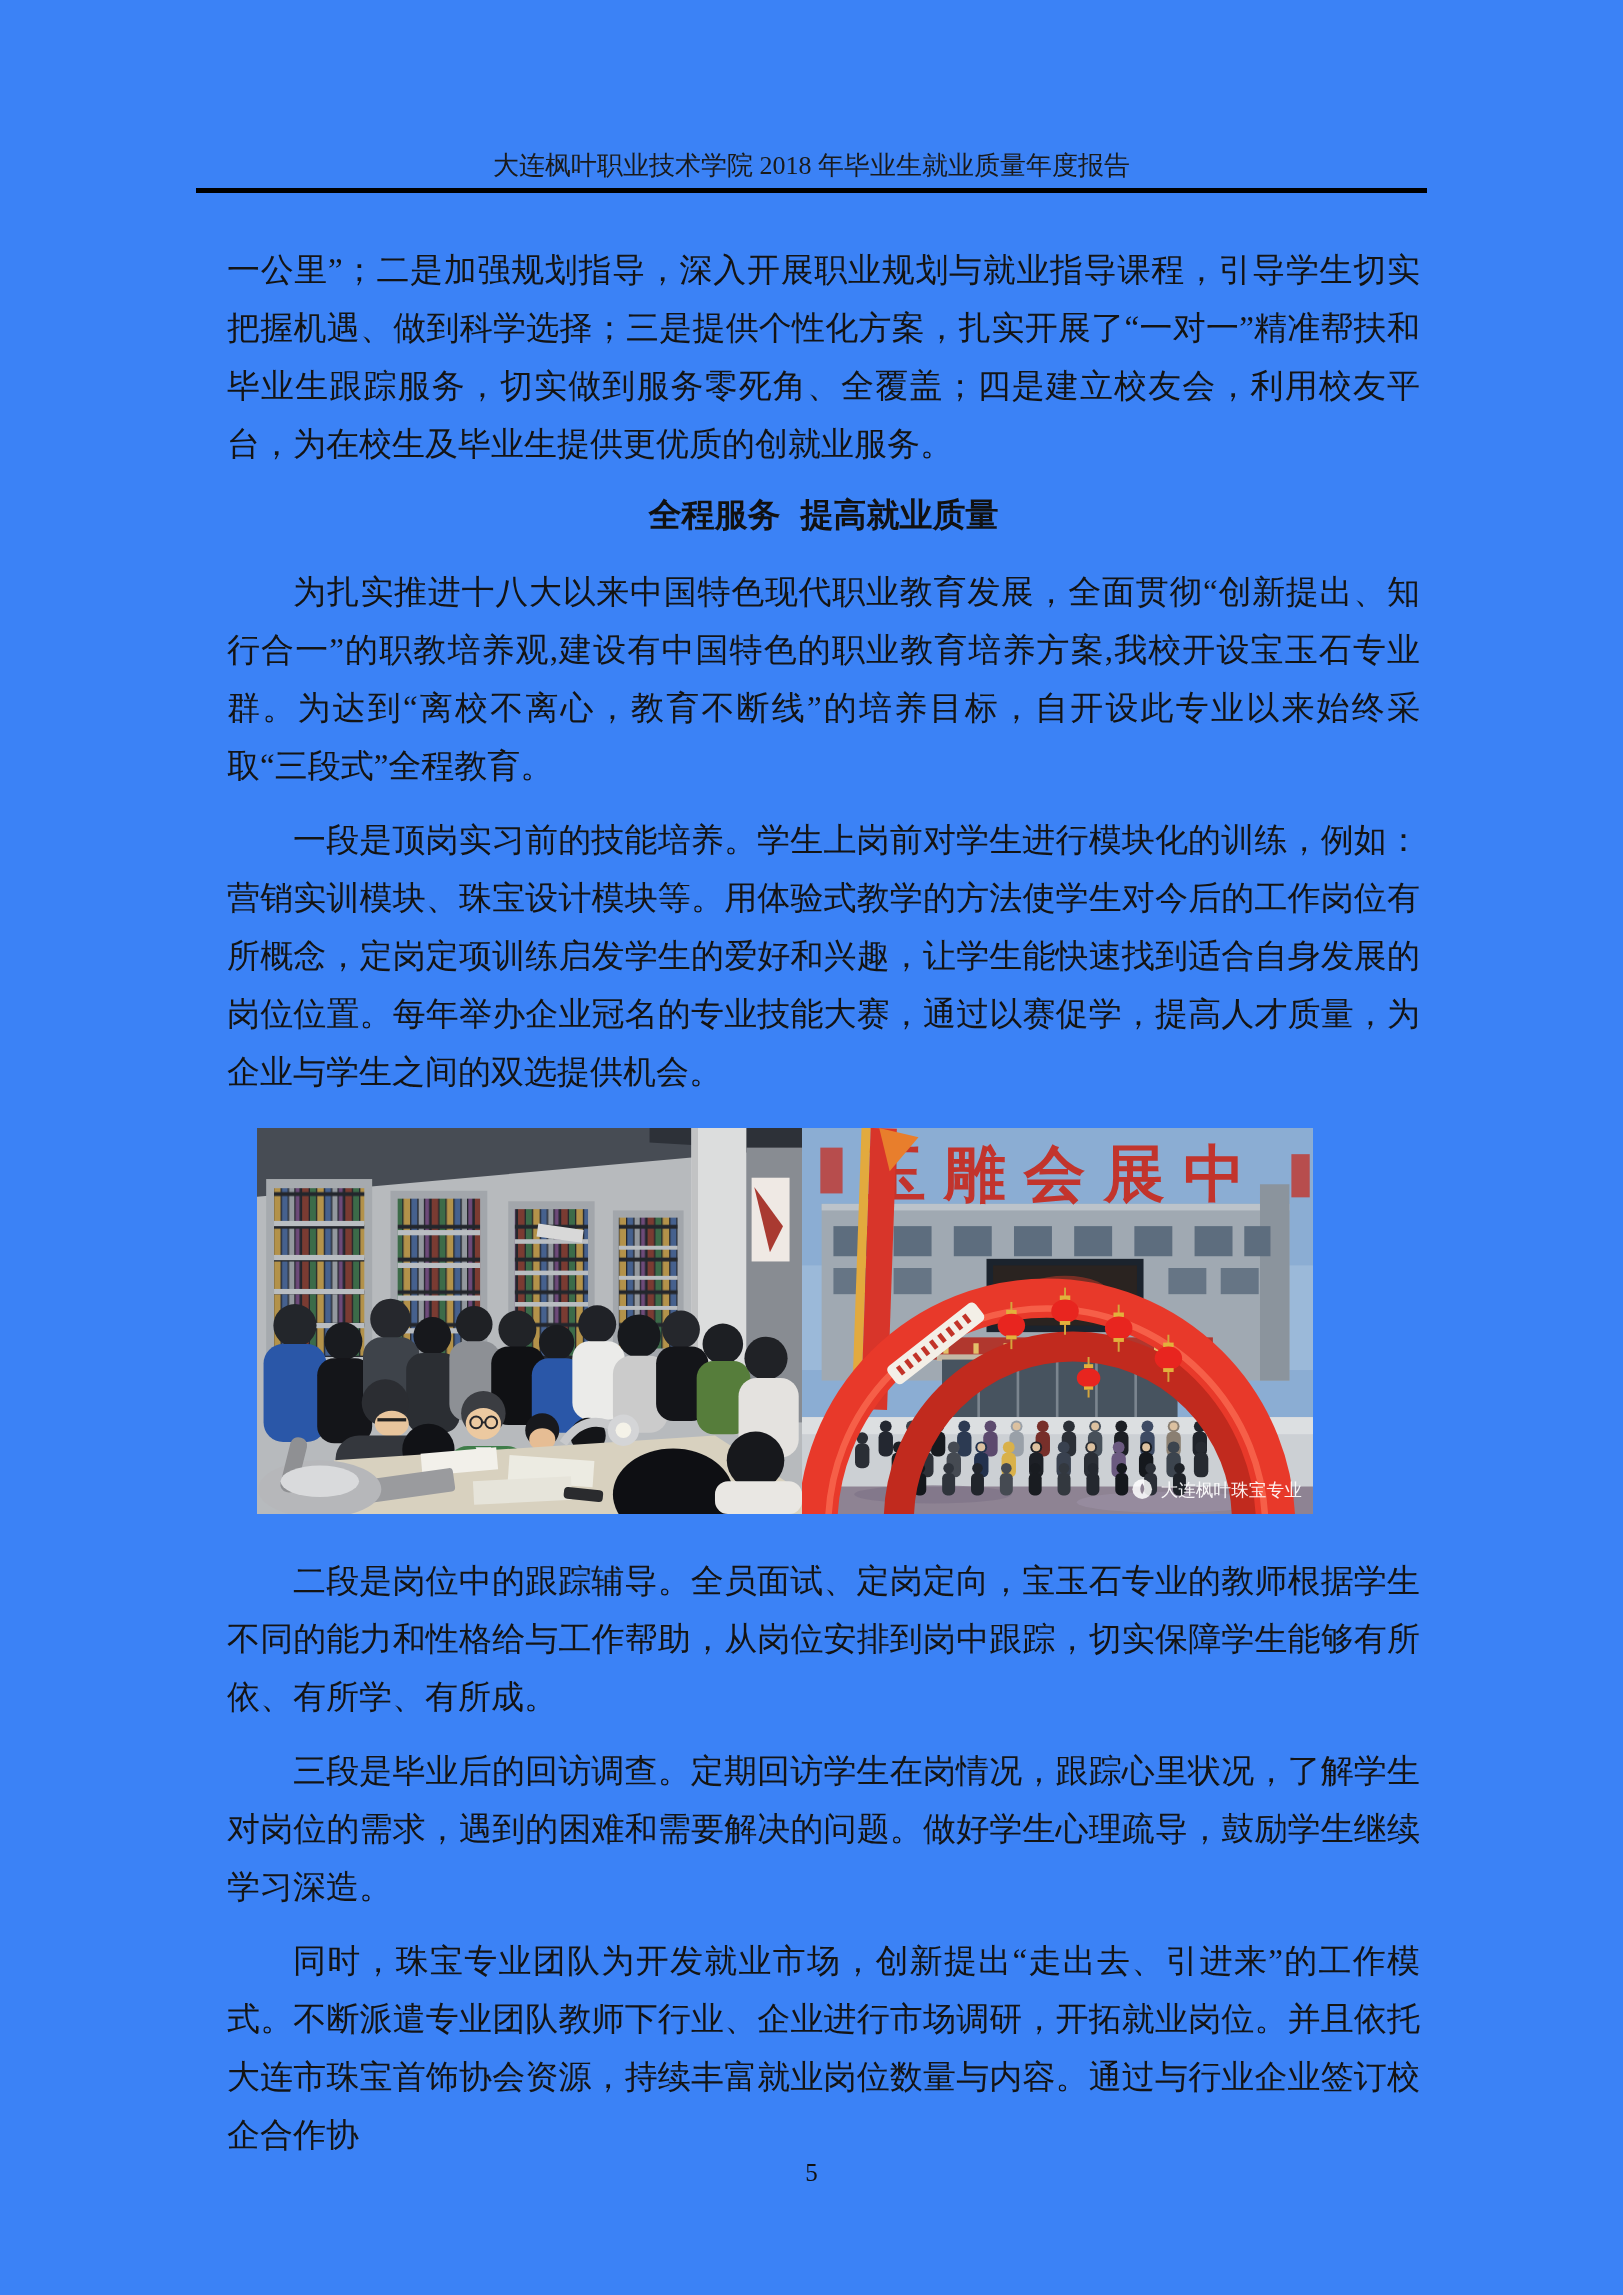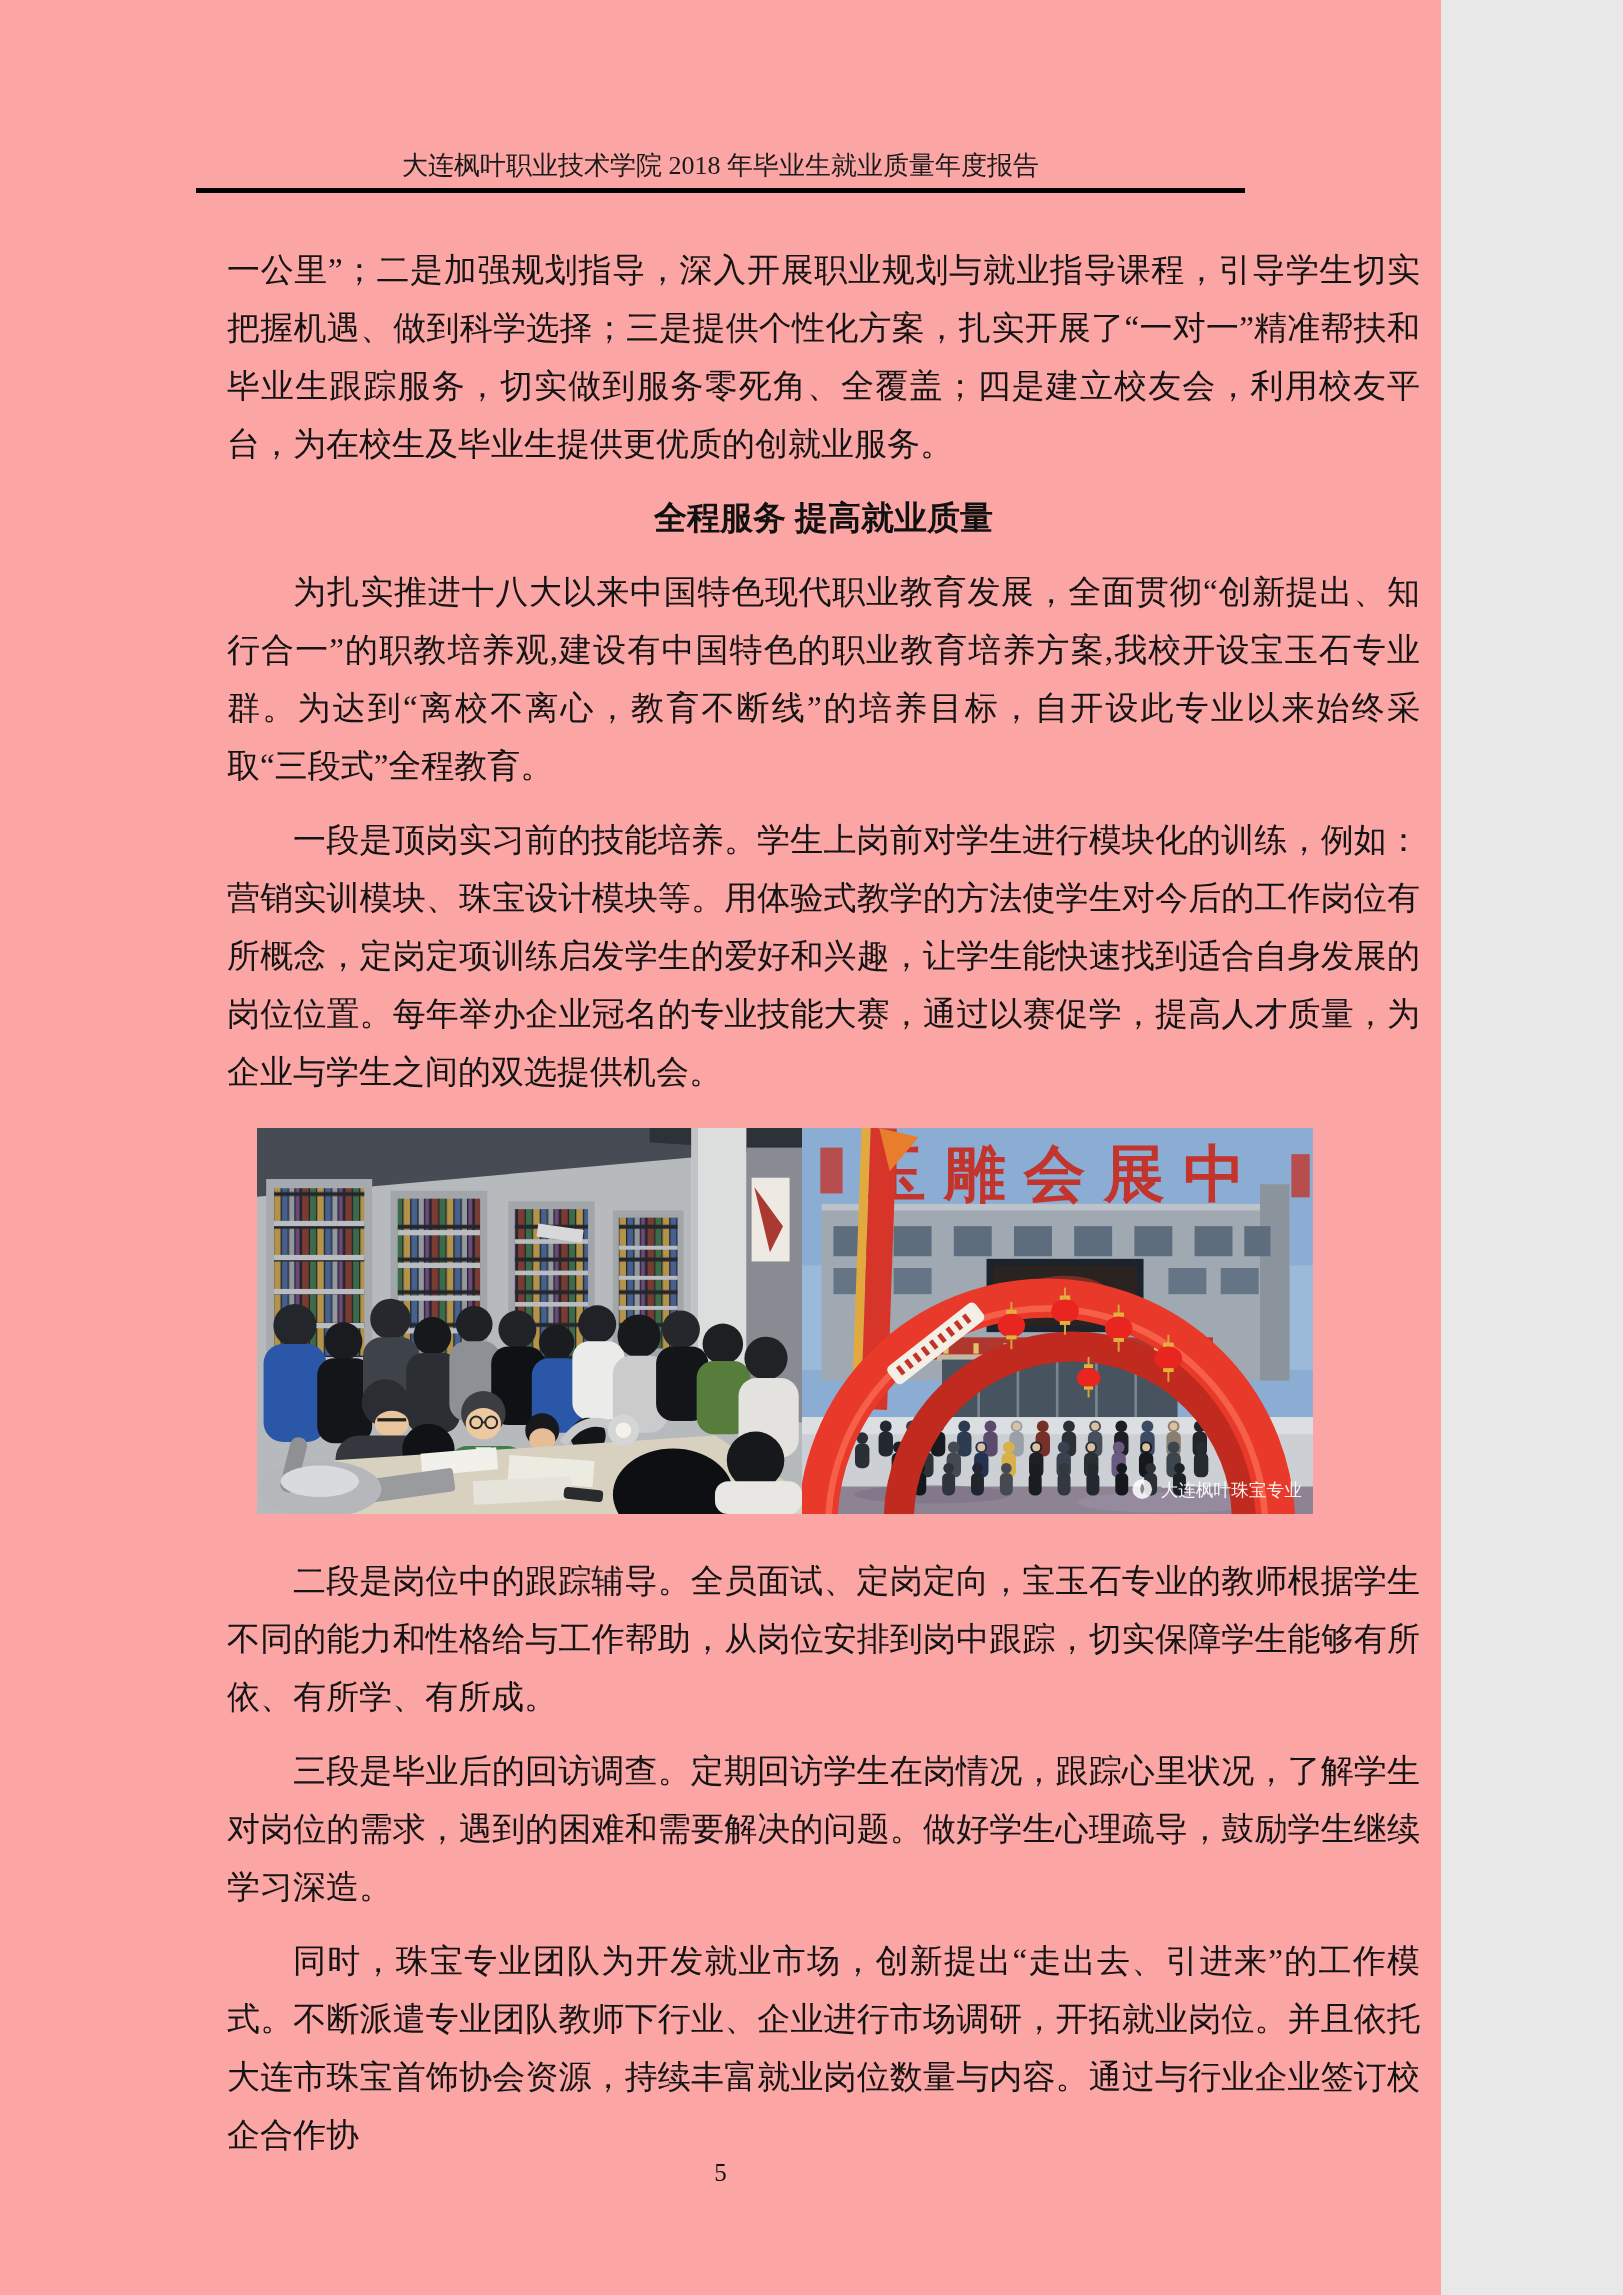--- a/index.html
+++ b/index.html
@@ -1,19 +1,19 @@
 <!DOCTYPE html>
 <html style="font-size:10.5px"><head>
 <meta charset="utf-8">
 <style>
   html,body{margin:0;padding:0;background:#e8e8e8;}
   .page{
     position:relative;
-    width:1441px;height:2295px;
-    background:#fca5a5;
+    width:1623px;height:2295px;
+    background:#3b82f6;
     overflow:hidden;
     color:#151515;
     font-family:"Liberation Serif","DejaVu Serif",serif;
   }
   
   .header-title{
     position:absolute;top:149px;left:0;right:0;
     text-align:center;
     font-size:26px;line-height:34px;
     color:#1a1a1a;
@@ -27,21 +27,21 @@
     position:absolute;top:225px;left:211px;width:1225px;
     font-size:33px;line-height:58px;
     text-align:justify;
     color:#141414;
   }
   .para{margin:16px;}
   .indent{text-indent:2em;}
   .heading{
     margin:0;font-size:33px;line-height:58px;
     text-align:center;font-weight:bold;text-indent:0;
-    font-family:Liberation Sans, sans-serif;
+    font-family:Liberation Mono, monospace;
     color:#111;
   }
   
   .photos{
     display:flex;
     margin:27px 0 38px 46px;
   }
   .photo{display:block;background:#ddd;}
   .photo-left{width:545px;height:386px;}
   .photo-right{width:511px;height:386px;}

